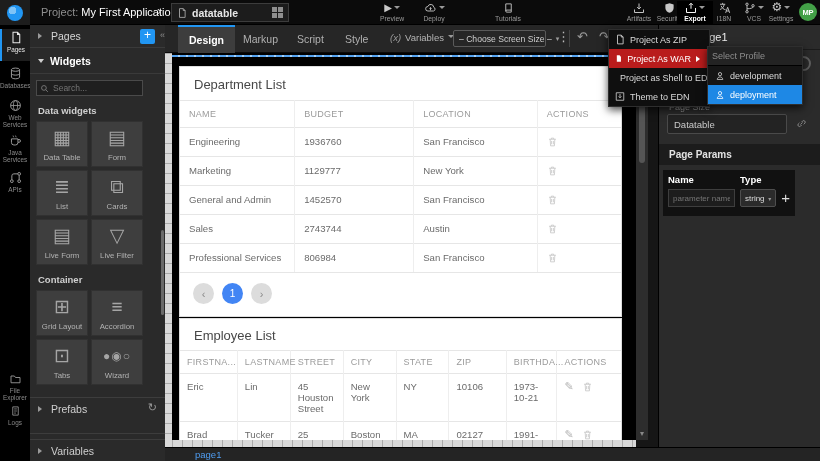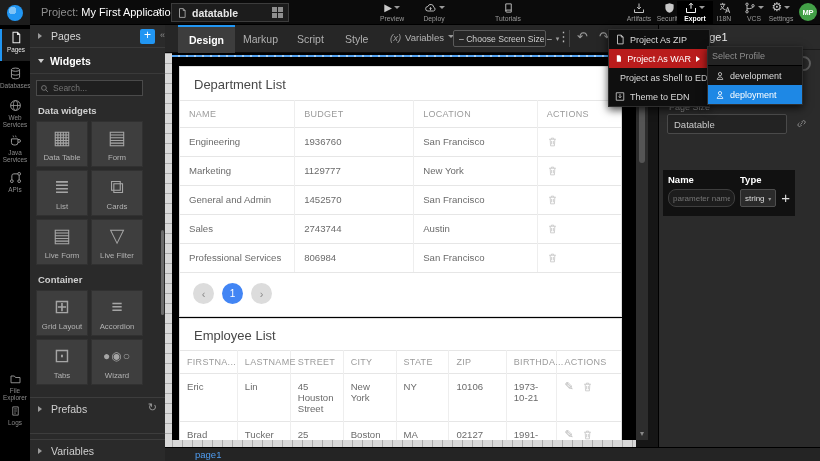--- a/index.html
+++ b/index.html
@@ -113,21 +113,21 @@
   .rp-input{position:absolute;left:8px;top:89px;width:120px;height:20px;background:#232323;border:1px solid #4a4a4a;
             border-radius:2px;color:#c9c9c9;font-size:9.5px;padding:0 6px;font-family:inherit;outline:none}
   .rp-link{position:absolute;left:137px;top:93px;color:#8f8f8f;cursor:pointer}
   .rp-strip{position:absolute;left:0;top:119px;width:162px;height:21px;background:#1c1c1c;
             background-image:radial-gradient(#262626 0.7px,transparent 0.7px);background-size:4px 4px;
             display:flex;align-items:center;padding:0 10px;font-size:10px;font-weight:bold;color:#e2e2e2}
   .rp-params{position:absolute;left:4px;top:145px;width:132px;height:46px;background:#111;padding:4px 5px}
   .rp-ph{display:flex;font-size:9.5px;font-weight:bold;color:#fff;margin-bottom:4px}
   .rp-ph .c1{width:72px}
   .rp-prow{display:flex;align-items:center;gap:5px}
-  .rp-pin{width:67px;height:18px;background:#1d1d1d;border:1px solid #3e3e3e;border-radius:8px;color:#8a8a8a;
+  .rp-pin{width:67px;height:18px;background:#1d1d1d;border:1px solid #3e3e3e;border-radius:0;color:#8a8a8a;
           font-size:8px;padding:0 4px;font-family:inherit;outline:none}
   .rp-psel{width:42px;height:18px;background:#2b2b2b;border:1px solid #4e4e4e;border-radius:2px;color:#ddd;font-size:8px;
            display:flex;align-items:center;padding:0 4px;gap:2px;cursor:pointer}
   .rp-psel .txt{flex:1}
   .rp-plus{font-size:15px;color:#ddd;font-weight:300;cursor:pointer;line-height:14px}
 
   
   .bbar{position:absolute;left:165px;top:447px;width:655px;height:14px;background:#242424;border-top:1px solid #000}
   .btab{position:absolute;left:30px;top:1px;font-size:9.5px;color:#4f9cf0;cursor:pointer}
 
@@ -576,20 +576,23 @@
       <span class="rp-title">page1</span>
     </div>
     <div class="rp-ring"></div>
     <div class="rp-lb">Page Size</div>
     <input class="rp-input" value="Datatable" style="">
     <span class="rp-link">
         <svg width="11" height="11" viewBox="0 0 16 16">
           <path d="M6.5 9.5l3-3 M5 7 3.2 8.8a2.3 2.3 0 0 0 3.2 3.2L8.2 10.2 M8 6l1.8-1.8a2.3 2.3 0 0 1 3.2 3.2L11.2 9.2" fill="none" stroke="#8f8f8f" stroke-width="1.3"></path>
         </svg>
       </span>
+    <div class="rp-strip">
+      <span>Page Params</span>
+    </div>
     <div class="rp-params">
       <div class="rp-ph">
         <span class="c1">Name</span>
         <span>Type</span>
       </div>
       <div class="rp-prow">
         <input class="rp-pin" placeholder="parameter name" style="">
         <span class="rp-psel">
           <span class="txt">string</span>
           <span style="font-size:6px;color:#9a9a9a">▾</span>

